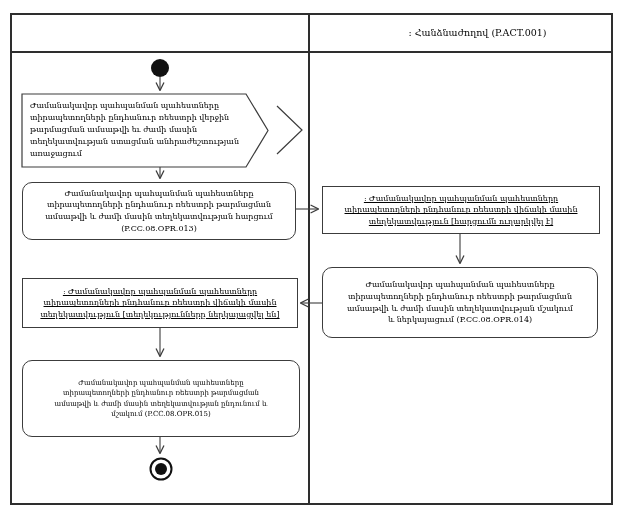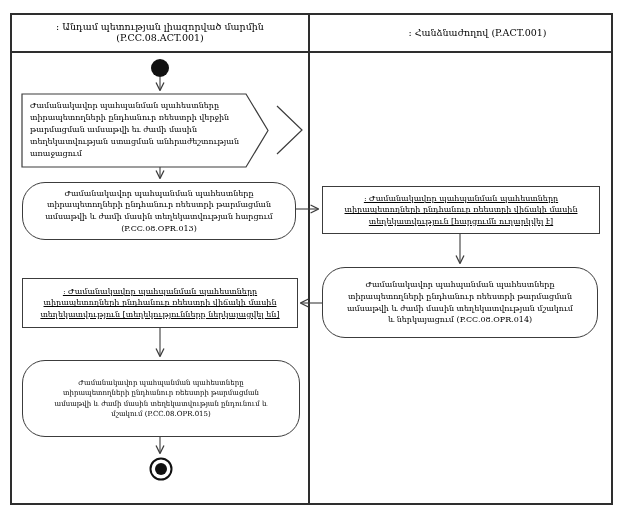--- a/index.html
+++ b/index.html
@@ -45,21 +45,21 @@
     position: absolute;
     display: flex; align-items: center; justify-content: center;
     text-align: center;
     font-size: 8px;
     line-height: 1.45;
     background: #ffffff;
     box-sizing: border-box;
   }
   .action {
     border: 1.2px solid #3c3c3c;
-    border-radius: 23px;
+    border-radius: 10px;
   }
   .object {
     border: 1.2px solid #3c3c3c;
     text-decoration: underline;
   }
   .signal-text {
     position: absolute;
     left: 30px; top: 97px;
     width: 212px; height: 66px;
     display: flex; align-items: center;
@@ -82,21 +82,20 @@
 </style>
 </head>
 <body>
 
 <div class="page">
 
   <div class="frame"></div>
   <div class="lane-divider"></div>
   <div class="header-line"></div>
 
-  <div class="lane-header left">: Անդամ պետության լիազորված մարմին (P.CC.08.ACT.001)</div>
 
   <div class="lane-header right">: Հանձնաժողով (P.ACT.001)</div>
 
   <svg class="overlay" viewBox="0 0 620 514">
     <defs>
       <marker id="arrow" viewBox="0 0 10 10" refX="8.5" refY="5" markerWidth="9" markerHeight="9" orient="auto-start-reverse">
         <path d="M1,1 L9,5 L1,9" fill="none" stroke="#3c3c3c" stroke-width="1.3"></path>
       </marker>
     </defs>
 

